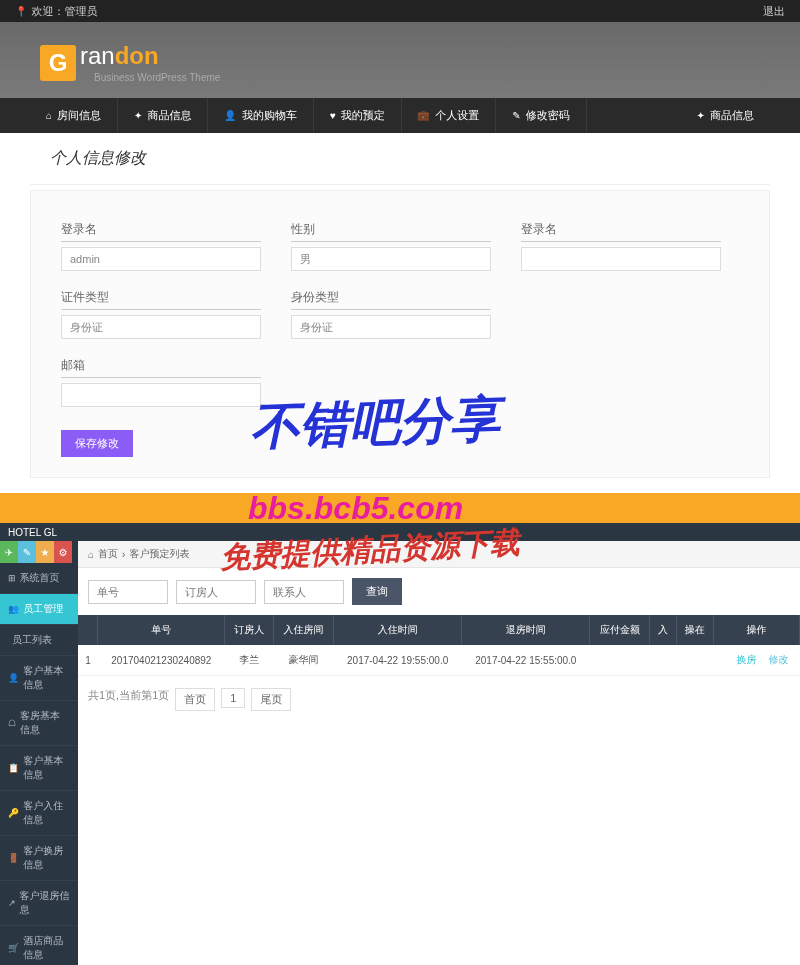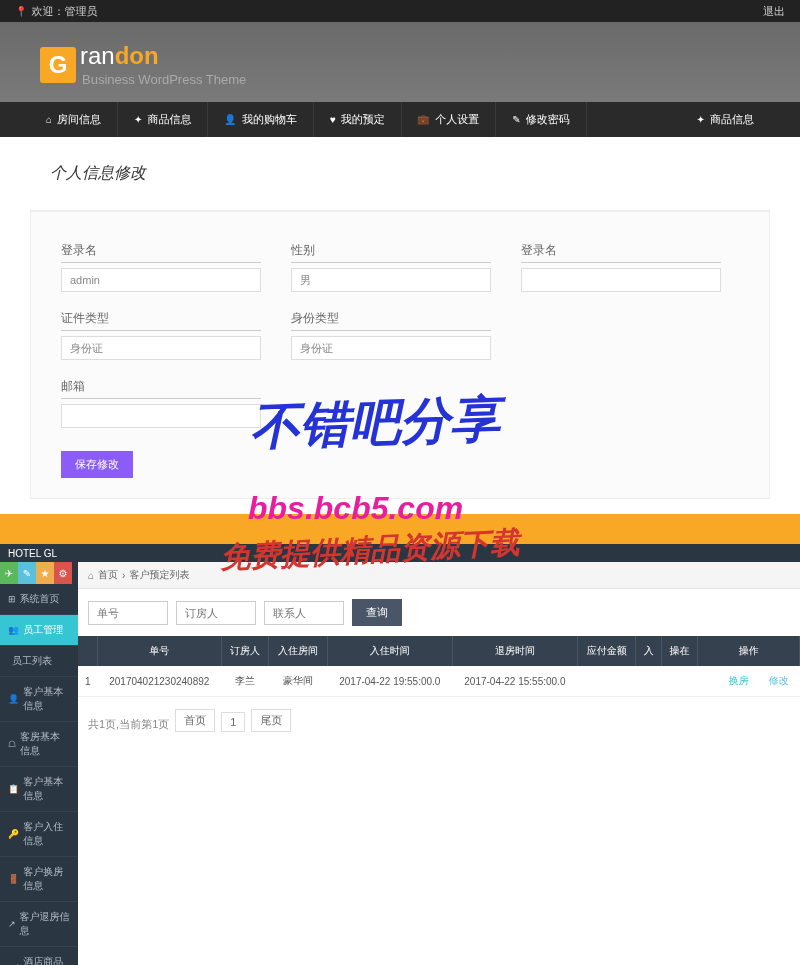--- a/index.html
+++ b/index.html
@@ -8,28 +8,28 @@
 
 .top-section{background:#fff}
 .admin-bar{background:#222;height:22px;color:#ccc;font-size:11px;display:flex;align-items:center;justify-content:space-between;padding:0 15px}
 .admin-bar .left{display:flex;align-items:center;gap:4px}
 .pin{color:#f9a825;font-size:10px}
 .header-area{background:linear-gradient(180deg,#6a6a6a 0%,#7a7a7a 100%);padding:20px 40px 15px}
 .logo{display:flex;align-items:center;gap:4px}
 .logo-box{background:#f9a825;color:#fff;width:36px;height:36px;display:flex;align-items:center;justify-content:center;font-size:24px;font-weight:bold;border-radius:3px}
 .logo-text{color:#fff;font-size:24px;font-weight:300}
 .logo-text b{color:#f9a825;font-weight:bold}
-.logo-sub{color:#aaa;font-size:13px;margin-top:2px;margin-left:2px}
+.logo-sub{color:#aaa;font-size:10px;margin-top:2px;margin-left:14px}
 .nav-bar{background:#2a2a2a;display:flex;padding:0 30px}
 .nav-item{color:#fff;font-size:11px;padding:10px 16px;display:flex;align-items:center;gap:5px;cursor:pointer;border-right:1px solid #3a3a3a}
 .nav-item:last-child{margin-left:auto;border-right:none}
 .nav-icon{font-size:10px}
 .content-area{background:#fff;padding:0 30px}
-.page-title{background:#fff;padding:26px 20px;font-size:16px;color:#333;font-style:italic;font-family:"KaiTi",serif;border-bottom:1px solid #eee}
-.form-area{background:#fbfbfb;padding:30px 30px 20px;border:1px solid #eee;}
+.page-title{background:#fff;padding:15px 20px;font-size:16px;color:#333;font-style:italic;font-family:"KaiTi",serif;border-bottom:1px solid #eee}
+.form-area{background:#fbfbfb;padding:30px 30px 20px;border:1px solid #eee;margin-top:5px}
 .form-row{display:flex;gap:30px;margin-bottom:18px}
 .form-group{flex:1;max-width:200px}
 .form-label{font-size:12px;color:#666;display:block;margin-bottom:5px;border-bottom:1px solid #ccc;padding-bottom:3px}
 .form-input{width:100%;border:1px solid #ddd;padding:5px 8px;font-size:11px;color:#888;background:#fff}
 .submit-btn{background:#8b5cf6;color:#fff;border:none;padding:6px 14px;font-size:11px;cursor:pointer;margin-top:5px}
 .orange-footer{background:#f9a825;height:30px;margin-top:15px}
 
 
 .bottom-section{display:flex;background:#fff;min-height:475px}
 .hotel-top{background:#2b3643;height:18px;color:#fff;font-size:10px;padding:2px 8px;display:flex;align-items:center}
@@ -41,23 +41,23 @@
 .side-item.active{background:#36c6d3;color:#fff}
 .side-icon{font-size:9px}
 .main-area{flex:1;background:#fff}
 .breadcrumb{background:#f5f5f5;padding:6px 10px;font-size:10px;color:#666;display:flex;align-items:center;gap:4px;border-bottom:1px solid #e5e5e5}
 .search-row{padding:10px;display:flex;gap:8px;align-items:center}
 .search-input{border:1px solid #ccc;padding:5px 8px;font-size:11px;width:80px;color:#999}
 .search-btn{background:#4a5568;color:#fff;border:none;padding:6px 14px;font-size:11px;cursor:pointer}
 .data-table{width:100%;border-collapse:collapse;font-size:10px}
 .data-table th{background:#364150;color:#fff;padding:8px 6px;font-weight:normal;text-align:center;border-right:1px solid #4a5568}
 .data-table td{padding:8px 6px;text-align:center;color:#555;border-bottom:1px solid #eee}
-.op-link{color:#36c6d3;cursor:pointer;margin:0 20px}
+.op-link{color:#36c6d3;cursor:pointer;margin:0 12px}
 .op-link2{color:#5bc0de;cursor:pointer}
-.pagination{padding:12px 10px;display:flex;align-items:flex-end;gap:6px;font-size:11px;color:#888}
+.pagination{padding:12px 10px;display:flex;align-items:flex-start;gap:6px;font-size:11px;color:#888}
 .page-btn{border:1px solid #ddd;padding:3px 8px;font-size:11px;color:#666;cursor:pointer;background:#fff}
 
 
 .watermark{position:absolute;pointer-events:none;font-weight:bold;font-style:italic;font-family:"KaiTi","STKaiti",serif;white-space:nowrap}
 .wm1{color:#2432d6;font-size:50px;left:250px;top:390px;transform:rotate(-2deg)}
 .wm2{color:#e91e9e;font-size:32px;left:248px;top:490px;font-family:Arial;font-style:italic;font-weight:bold}
 .wm3{color:#d4362f;font-size:30px;left:220px;top:530px;transform:rotate(-3deg)}
 .container{position:relative;width:800px}
 </style>
 </head>

